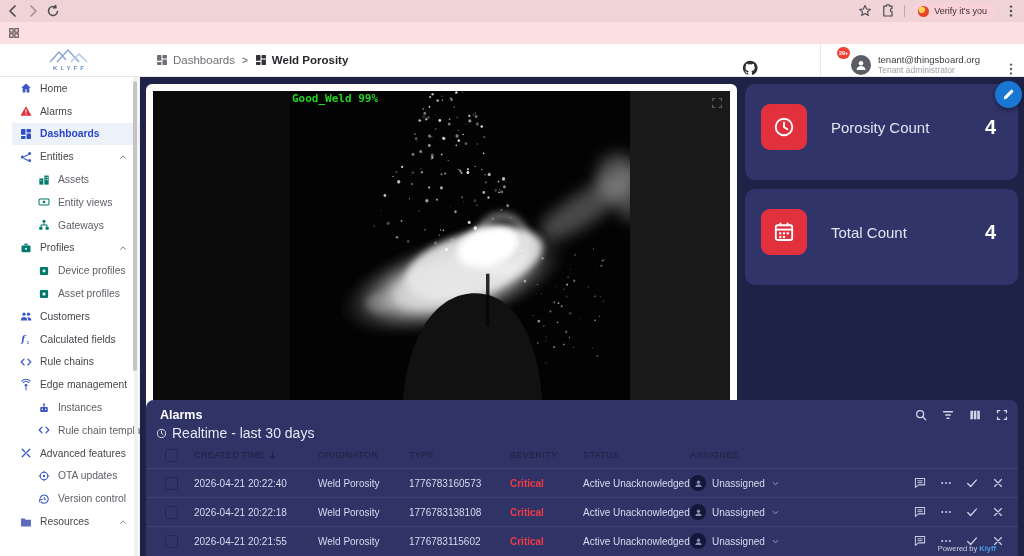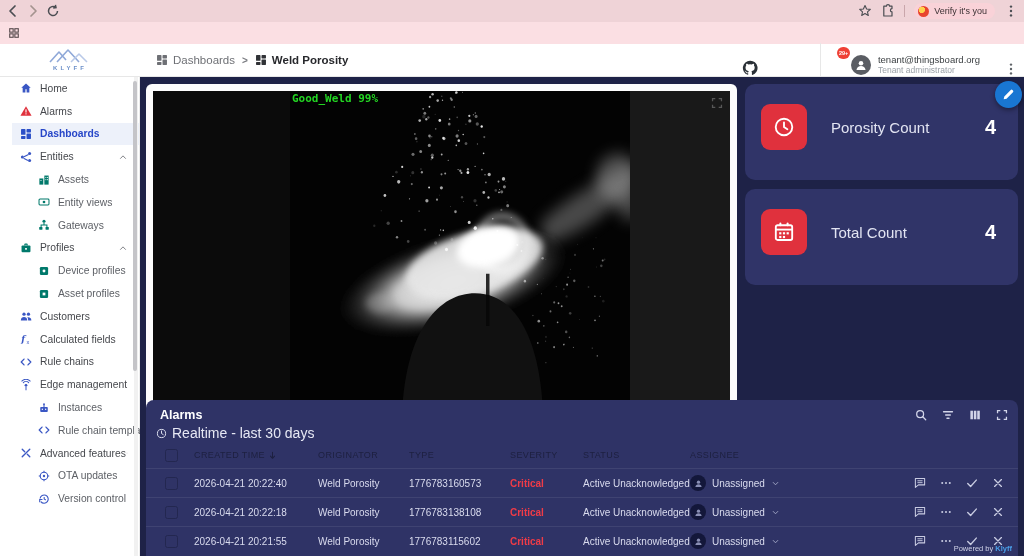--- a/index.html
+++ b/index.html
@@ -113,21 +113,21 @@
   .arow { height:29px; border-top:1px solid rgba(255,255,255,.08); }
   .acell { font-size:10px; color:#d9dbee; }
   .sev { font-weight:600; }
   .assignee-cell { display:flex; align-items:center; gap:6px; }
   .as-avatar { width:16px; height:16px; border-radius:50%; background:#13173a;
     display:flex; align-items:center; justify-content:center; }
   .as-avatar svg { width:11px; height:11px; }
   .as-chev { width:9px; height:9px; color:#a7abc9; }
   .actions-cell { display:flex; justify-content:flex-end; align-items:center; gap:14px; padding-right:14px; }
   .actions-cell .aic { width:12px; height:12px; color:#c9cce2; }
-  .powered { position:absolute; right:12px; bottom:3px; font-size:7.5px; color:#d0d3e8; z-index:6; }
+  .powered { position:absolute; right:28px; bottom:3px; font-size:7.5px; color:#d0d3e8; z-index:6; }
   .powered b { color:#4a9fe8; font-weight:bold; }
 
   .ic svg, .nav-ic svg, .url-ic svg, .apps-ic svg, .bc-ic svg, .gh-ic svg, .hdr-dots svg,
   .sb-ic svg, .sb-chev svg, .img-fs svg, .aic svg, .sort-ic svg, .as-chev svg,
   .ap-range-ic svg { width:100%; height:100%; display:block; }
 </style>
 </head>
 <body>
 
 <div class="chrome-toolbar">
@@ -478,20 +478,33 @@
         </div>
         <div class="sb-item sub">
           <span class="sb-ic" style="color: rgb(58, 87, 196);">
             <svg viewBox="0 0 14 14">
               <path d="M2.4 6.4a4.8 4.8 0 1 1 .9 3.6" fill="none" stroke="currentColor" stroke-width="1.3"></path>
               <path d="M2 10.8V7.6h3.2" fill="none" stroke="currentColor" stroke-width="1.3"></path>
               <path d="M7.2 4.6V7l1.9 1.1" fill="none" stroke="currentColor" stroke-width="1.2"></path>
             </svg>
           </span>
           <span class="sb-label">Version control</span>
+        </div>
+        <div class="sb-item">
+          <span class="sb-ic" style="color: rgb(92, 107, 192);">
+            <svg viewBox="0 0 14 14">
+              <path d="M1.2 2.8h4.1l1.4 1.5h6.1v7a1 1 0 0 1-1 1H1.2Z" fill="currentColor"></path>
+            </svg>
+          </span>
+          <span class="sb-label">Resources</span>
+          <span class="sb-chev">
+            <svg viewBox="0 0 14 14">
+              <path d="M3.5 9 7 5.4 10.5 9" fill="none" stroke="currentColor" stroke-width="1.4" stroke-linecap="round"></path>
+            </svg>
+          </span>
         </div>
       </div>
     <div class="sb-scroll">
         <div class="sb-thumb"></div>
       </div>
   </div>
 
   <div class="dashboard">
 
     <div class="edit-fab">

